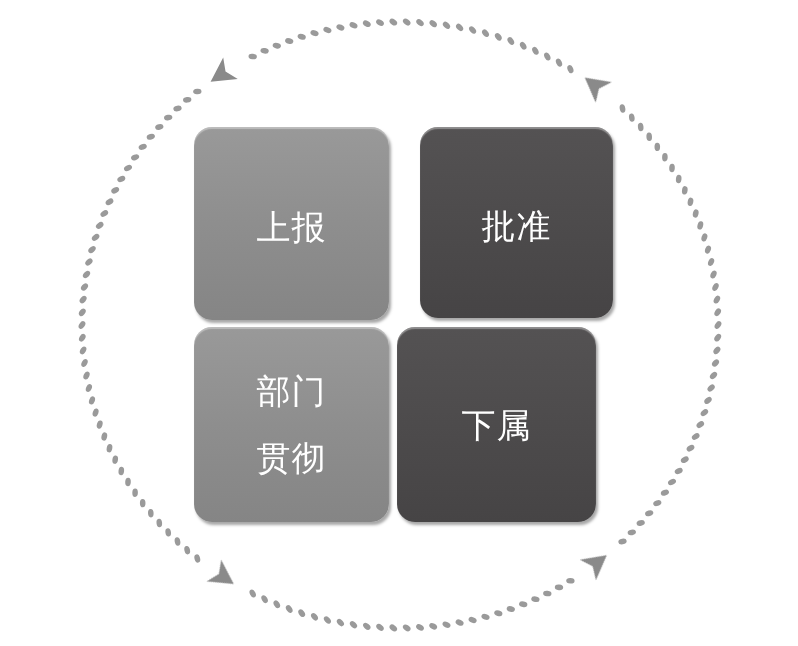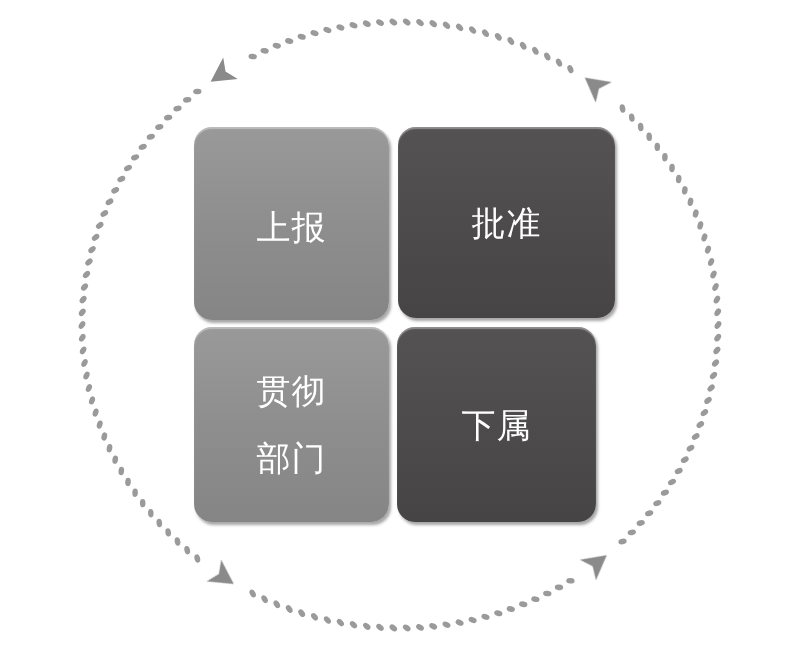--- a/index.html
+++ b/index.html
@@ -171,24 +171,24 @@
       <path d="M 14 0 L -10 -13 L -4 0 L -10 13 Z" fill="#8a8a8a" transform="translate(595.8 86.2) rotate(-142.0)"></path>
       <path d="M 14 0 L -10 -13 L -4 0 L -10 13 Z" fill="#8a8a8a" transform="translate(222.2 576.2) rotate(34.0)"></path>
       <path d="M 14 0 L -10 -13 L -4 0 L -10 13 Z" fill="#8a8a8a" transform="translate(595.8 563.8) rotate(-38.0)"></path>
     </g>
 </svg>
 
 <div class="tile light" style="left:194px; top:127px; width:195px; height:193px;">
   <span style="margin-top:6px;">上报</span>
 </div>
 
-<div class="tile dark" style="left:398px; top:127px; width:217px; height:191px;font-family:Liberation Mono, monospace;">
+<div class="tile dark" style="left:420px; top:127px; width:193px; height:191px;">
   <span style="margin-top:6px;">批准</span>
 </div>
 
 <div class="tile light" style="left:194px; top:327px; width:195px; height:195px;">
+  <span>部门</span>
   <span>贯彻</span>
-  <span>部门</span>
 </div>
 
 <div class="tile dark" style="left:397px; top:327px; width:199px; height:195px;">
   <span>下属</span>
 </div>
 
 </body></html>

